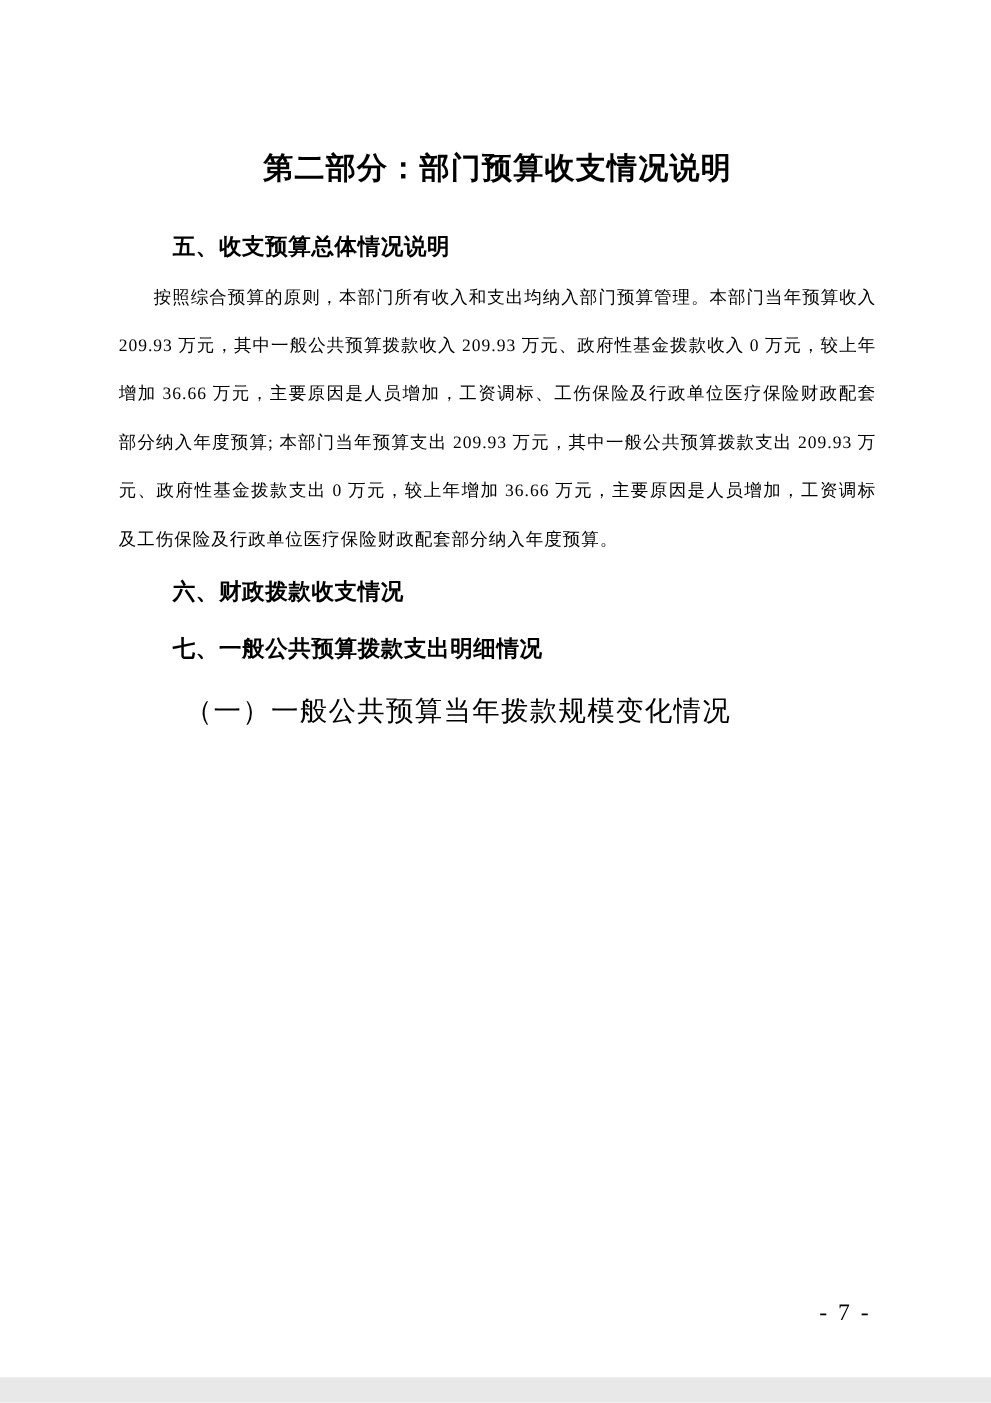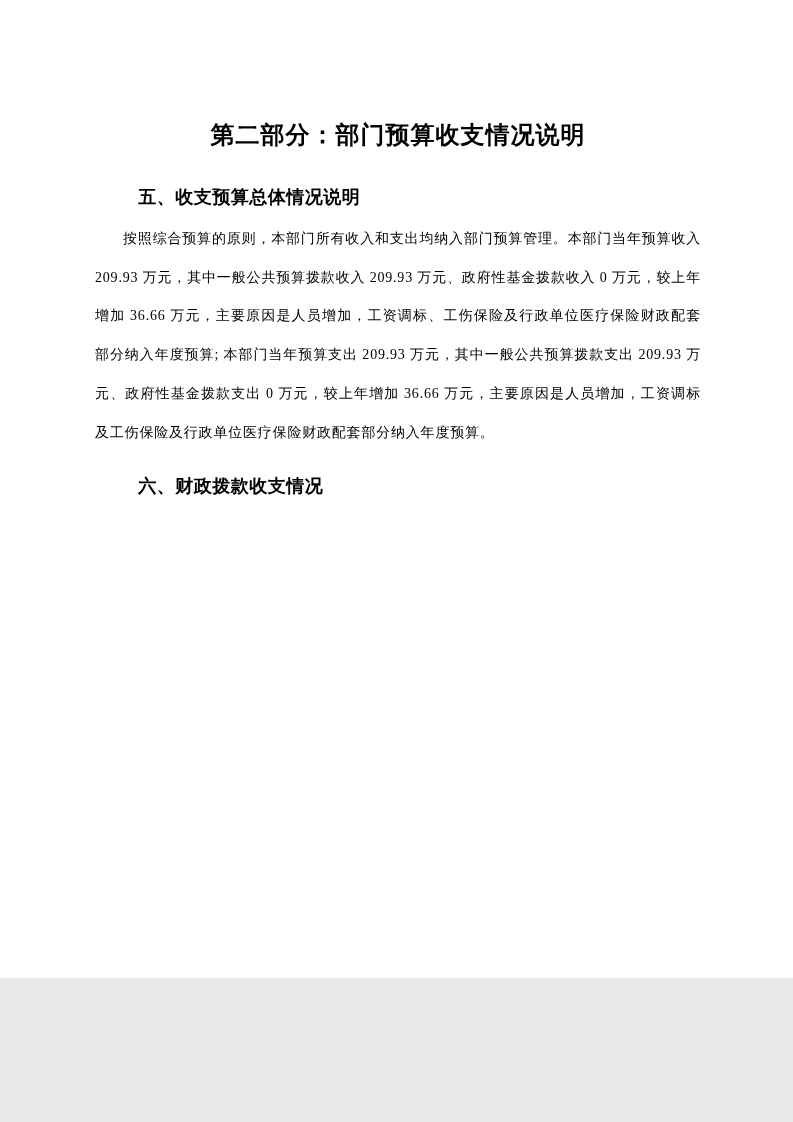--- a/index.html
+++ b/index.html
@@ -3,21 +3,21 @@
 <meta charset="utf-8">
 <style>
   html, body {
     margin: 0;
     padding: 0;
     background: #e8e8e8;
   }
   .page {
     position: relative;
     width: 793px;
-    height: 978px;
+    height: 1102px;
     margin: 0 auto;
     background: #ffffff;
     color: #000000;
     overflow: hidden;
     box-sizing: border-box;
   }
   .content {
     box-sizing: border-box;
     padding: 120px 92px 0 95px;
   }
@@ -33,21 +33,21 @@
   .section-heading {
     margin: 0;
     font-family: "Liberation Sans", "DejaVu Sans", sans-serif;
     font-weight: bold;
     font-size: 18px;
     line-height: 38.8px;
     text-indent: 2.4em;
     letter-spacing: 0.5px;
   }
   .heading-5 { margin-top: 28px; }
-  .heading-6 { margin-top: 14px; }
+  .heading-6 { margin-top: 1px; }
   .heading-7 { margin-top: 8px; }
   .sub-heading {
     margin: 11px 0 0 0;
     font-family: "Liberation Serif", "DejaVu Serif", serif;
     font-weight: normal;
     font-size: 22px;
     line-height: 38.8px;
     text-indent: 2.4em;
     letter-spacing: 1px;
   }
@@ -80,17 +80,21 @@
 
     <section>
       <h2 class="section-heading heading-5">五、收支预算总体情况说明</h2>
       <p class="body-paragraph">按照综合预算的原则，本部门所有收入和支出均纳入部门预算管理。本部门当年预算收入 209.93 万元，其中一般公共预算拨款收入 209.93 万元、政府性基金拨款收入 0 万元，较上年增加 36.66 万元，主要原因是人员增加，工资调标、工伤保险及行政单位医疗保险财政配套部分纳入年度预算; 本部门当年预算支出 209.93 万元，其中一般公共预算拨款支出 209.93 万元、政府性基金拨款支出 0 万元，较上年增加 36.66 万元，主要原因是人员增加，工资调标及工伤保险及行政单位医疗保险财政配套部分纳入年度预算。</p>
     </section>
 
     <section>
       <h2 class="section-heading heading-6">六、财政拨款收支情况</h2>
     </section>
 
+    <section>
+      <h2 class="section-heading heading-7">七、一般公共预算拨款支出明细情况</h2>
+      <h3 class="sub-heading">（一）一般公共预算当年拨款规模变化情况</h3>
+    </section>
 
   </div>
 
   <div class="page-number">- 7 -</div>
 </div>
 
 </body></html>

